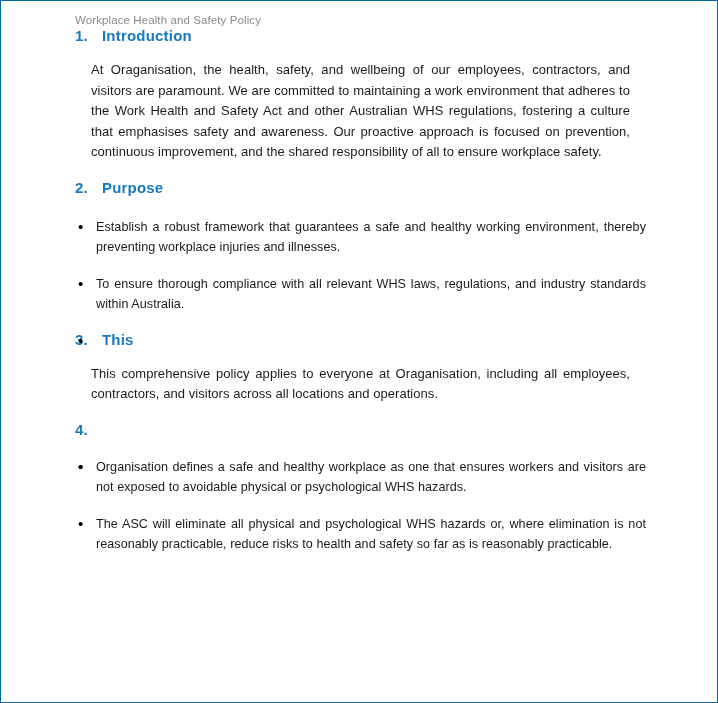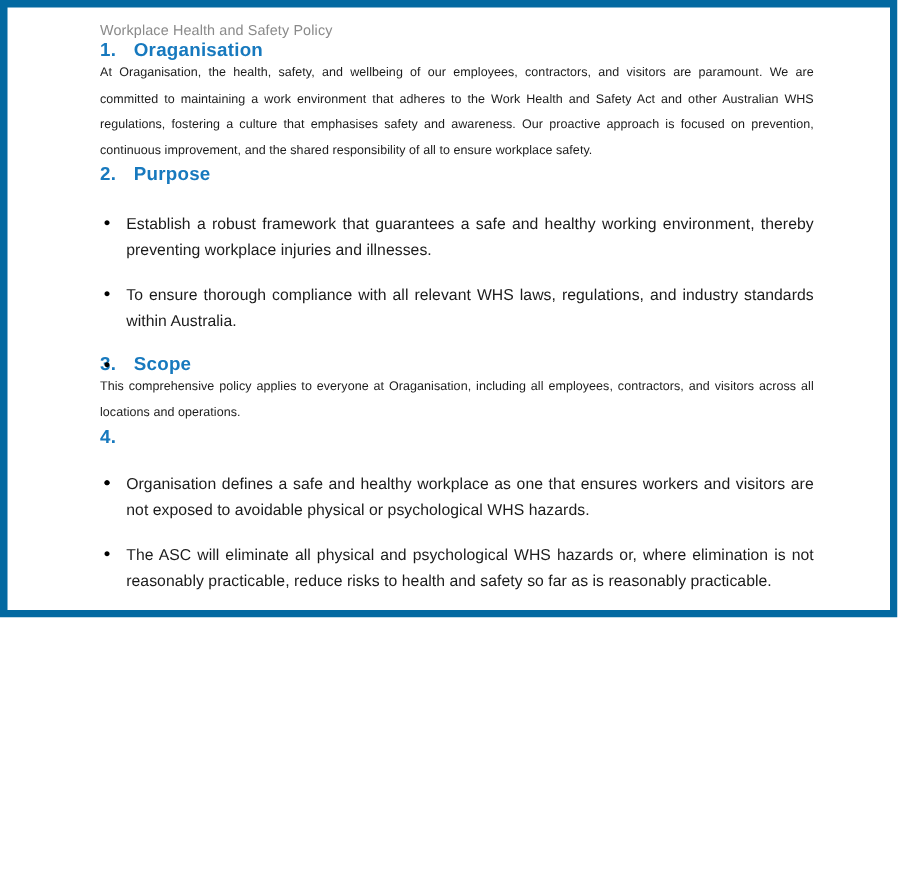--- a/index.html
+++ b/index.html
@@ -6,24 +6,24 @@
     margin: 0;
     padding: 0;
     background: #ffffff;
   }
   body {
     font-family: "Liberation Sans", sans-serif;
   }
   .page {
     position: relative;
     width: 718px;
-    height: 494px;
+    height: 703px;
     box-sizing: border-box;
     background: #ffffff;
-    border: 6px solid #0369a1;
+    border: 1px solid #0369a1;
     overflow: hidden;
   }
   .page-inner {
     position: absolute;
     left: 74px;
     top: 0;
     width: 571px;
   }
   .doc-header {
     color: #8a8a8a;
@@ -47,24 +47,24 @@
     width: 27px;
     flex: 0 0 27px;
   }
   .s1-heading { margin-top: 34px; }
   .s2-heading { margin-top: 35px; }
   .s3-heading { margin-top: 34px; }
   .s4-heading { margin-top: 35px; }
 
   p.body-text {
     color: #1b1b1b;
-    font-size: 10px;
+    font-size: 13px;
     line-height: 20.5px;
     text-align: justify;
-    margin: 0;
+    margin: 16px;
     padding: 0;
     letter-spacing: 0.05px;
   }
   .p-after-heading { margin-top: 20px; }
 
   ul.bullets {
     list-style: none;
     margin: 0;
     padding: 0;
   }
@@ -94,21 +94,21 @@
 </head>
 <body>
 
 <div class="page">
   <div class="page-inner">
 
     <div class="doc-header">Workplace Health and Safety Policy</div>
 
     <h2 class="section-heading s1-heading">
       <span class="num">1.</span>
-      <span>Oraganisation</span>
+      <span>Introduction</span>
     </h2>
     <p class="body-text p-after-heading">At Oraganisation, the health, safety, and wellbeing of our employees, contractors, and visitors are paramount. We are committed to maintaining a work environment that adheres to the Work Health and Safety Act and other Australian WHS regulations, fostering a culture that emphasises safety and awareness. Our proactive approach is focused on prevention, continuous improvement, and the shared responsibility of all to ensure workplace safety.</p>
 
     <h2 class="section-heading s2-heading">
       <span class="num">2.</span>
       <span>Purpose</span>
     </h2>
 
     <ul class="bullets first-list">
       <li class="bullet-item">
@@ -119,21 +119,21 @@
         <span class="bullet-dot">•</span>
         <span>To ensure thorough compliance with all relevant WHS laws, regulations, and industry standards within Australia.</span>
       </li>
       <li class="bullet-item">
         <span class="bullet-dot">•</span>
       </li>
     </ul>
 
     <h2 class="section-heading s3-heading">
       <span class="num">3.</span>
-      <span>Scope</span>
+      <span>This</span>
     </h2>
     <p class="body-text p-after-heading">This comprehensive policy applies to everyone at Oraganisation, including all employees, contractors, and visitors across all locations and operations.</p>
 
     <h2 class="section-heading s4-heading">
       <span class="num">4.</span>
     </h2>
 
     <ul class="bullets s4-list">
       <li class="bullet-item">
         <span class="bullet-dot">•</span>

